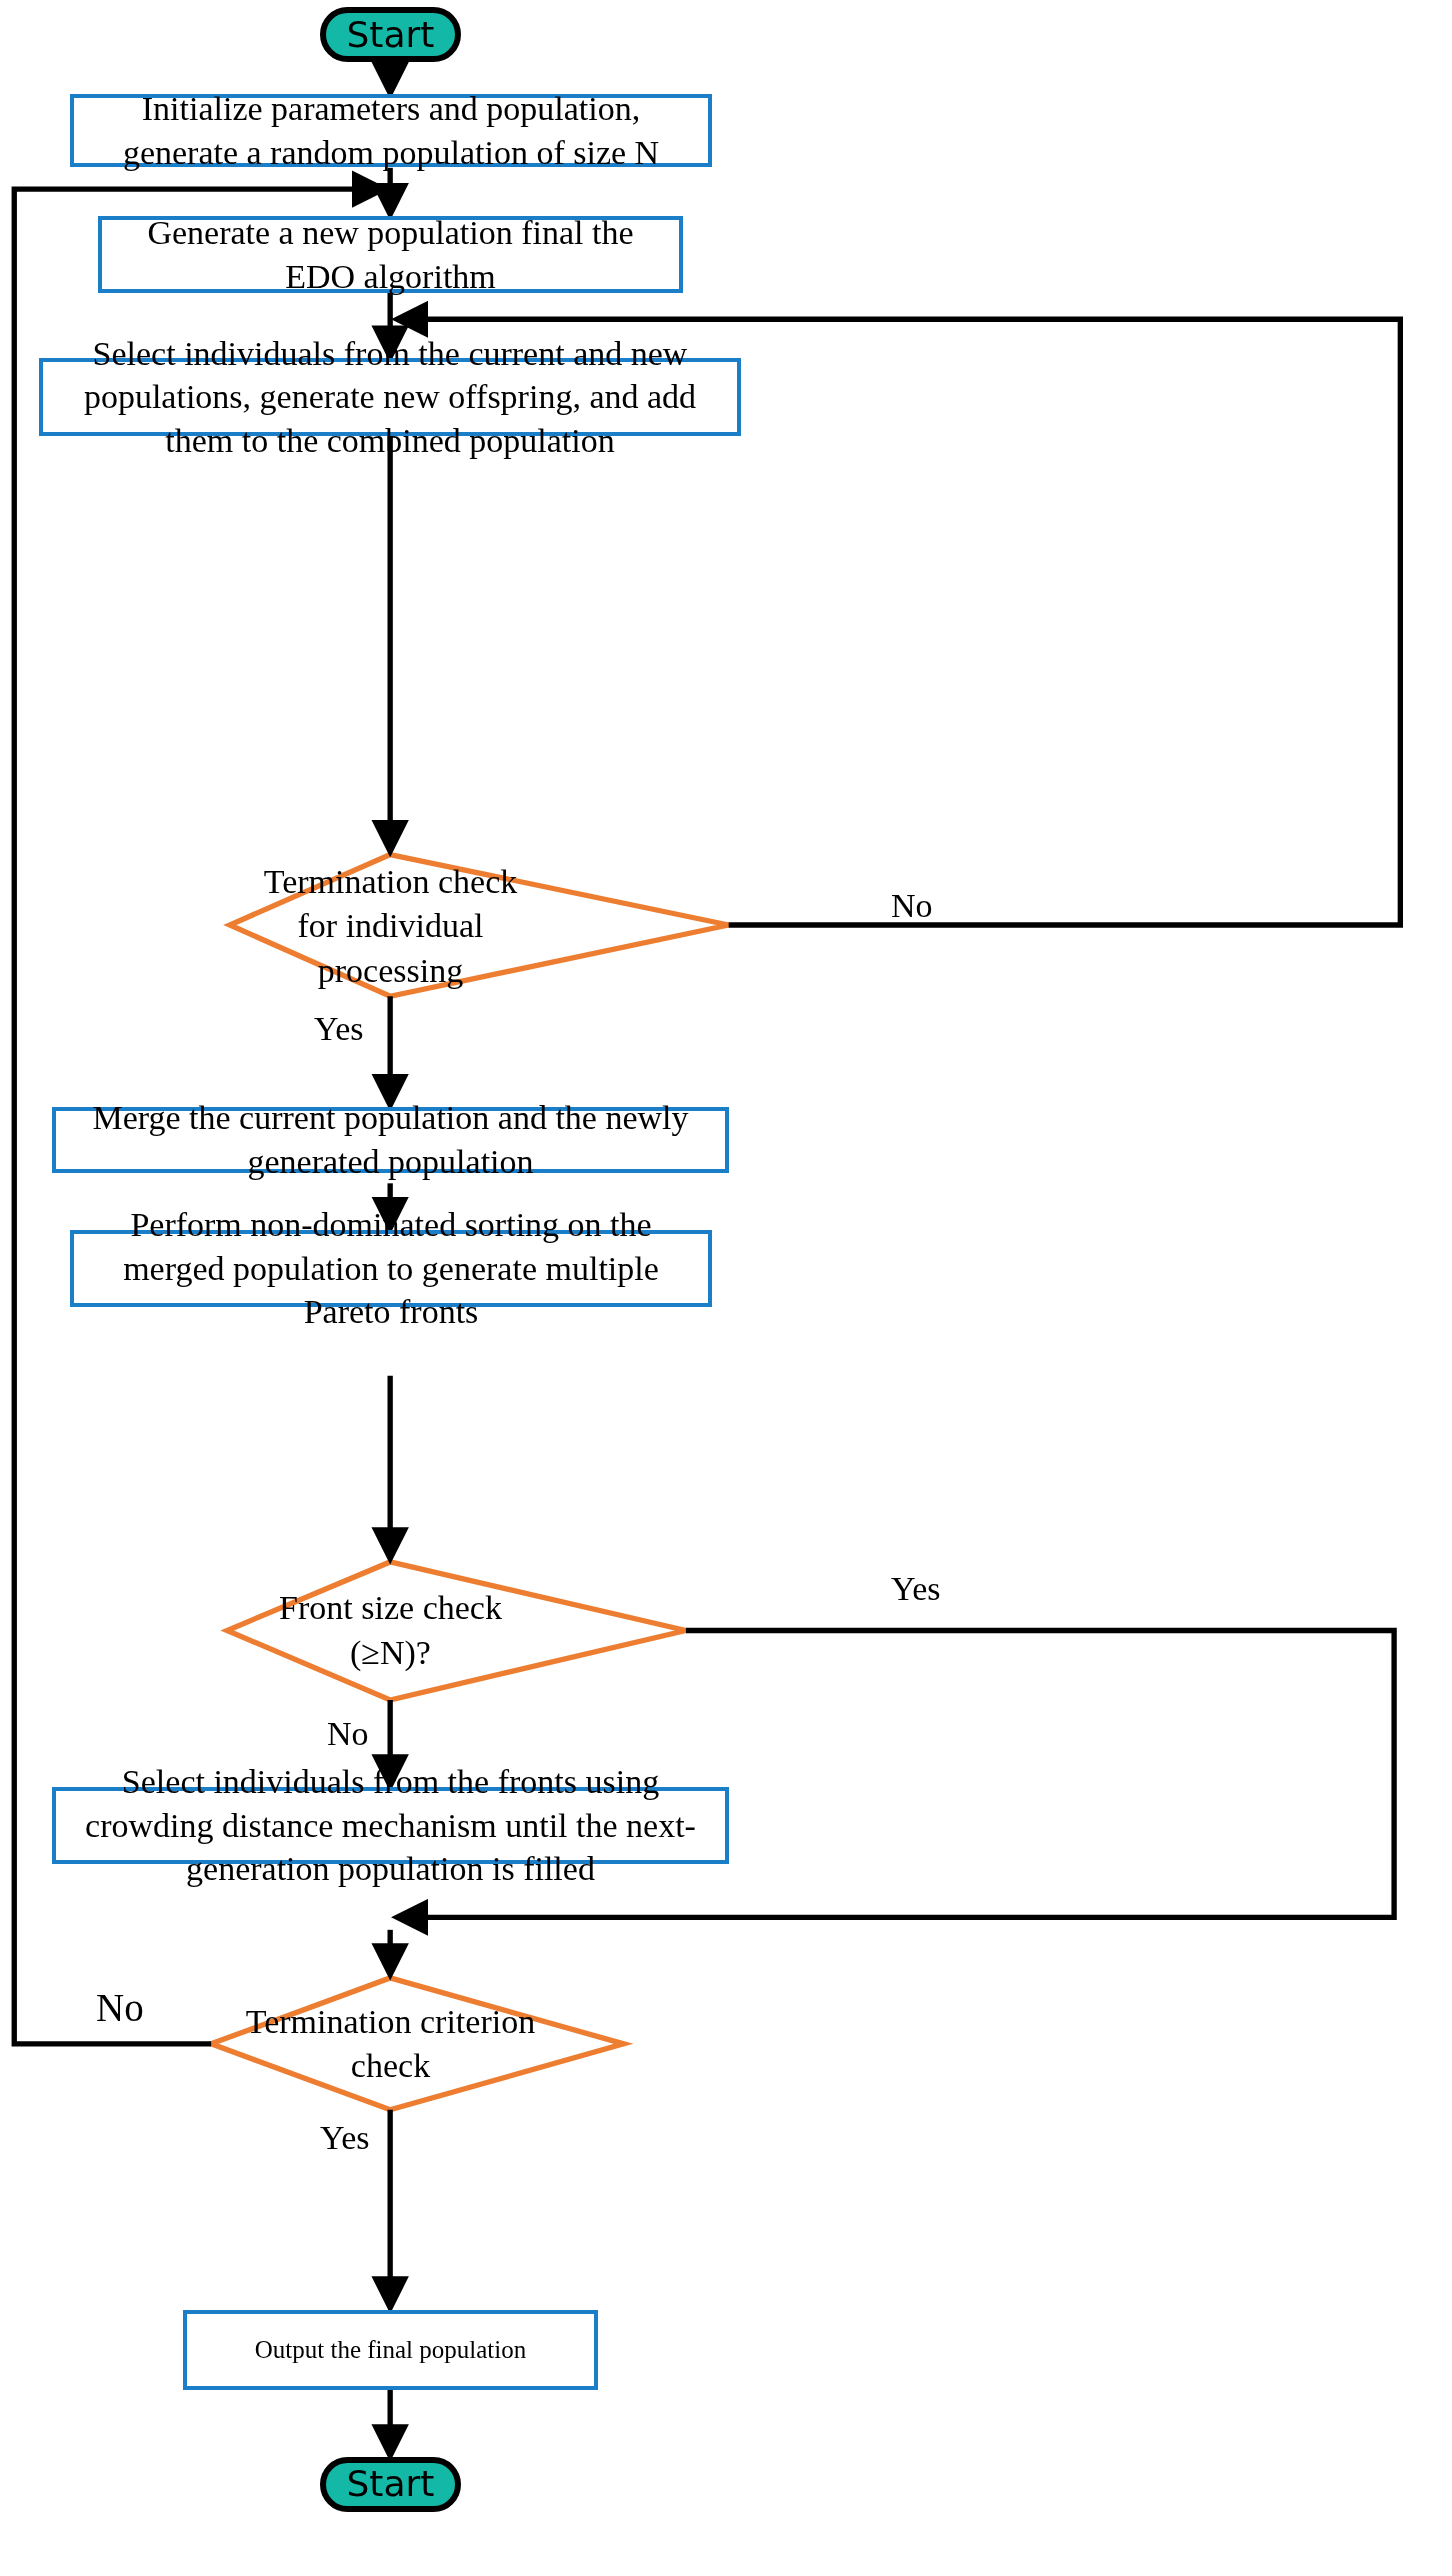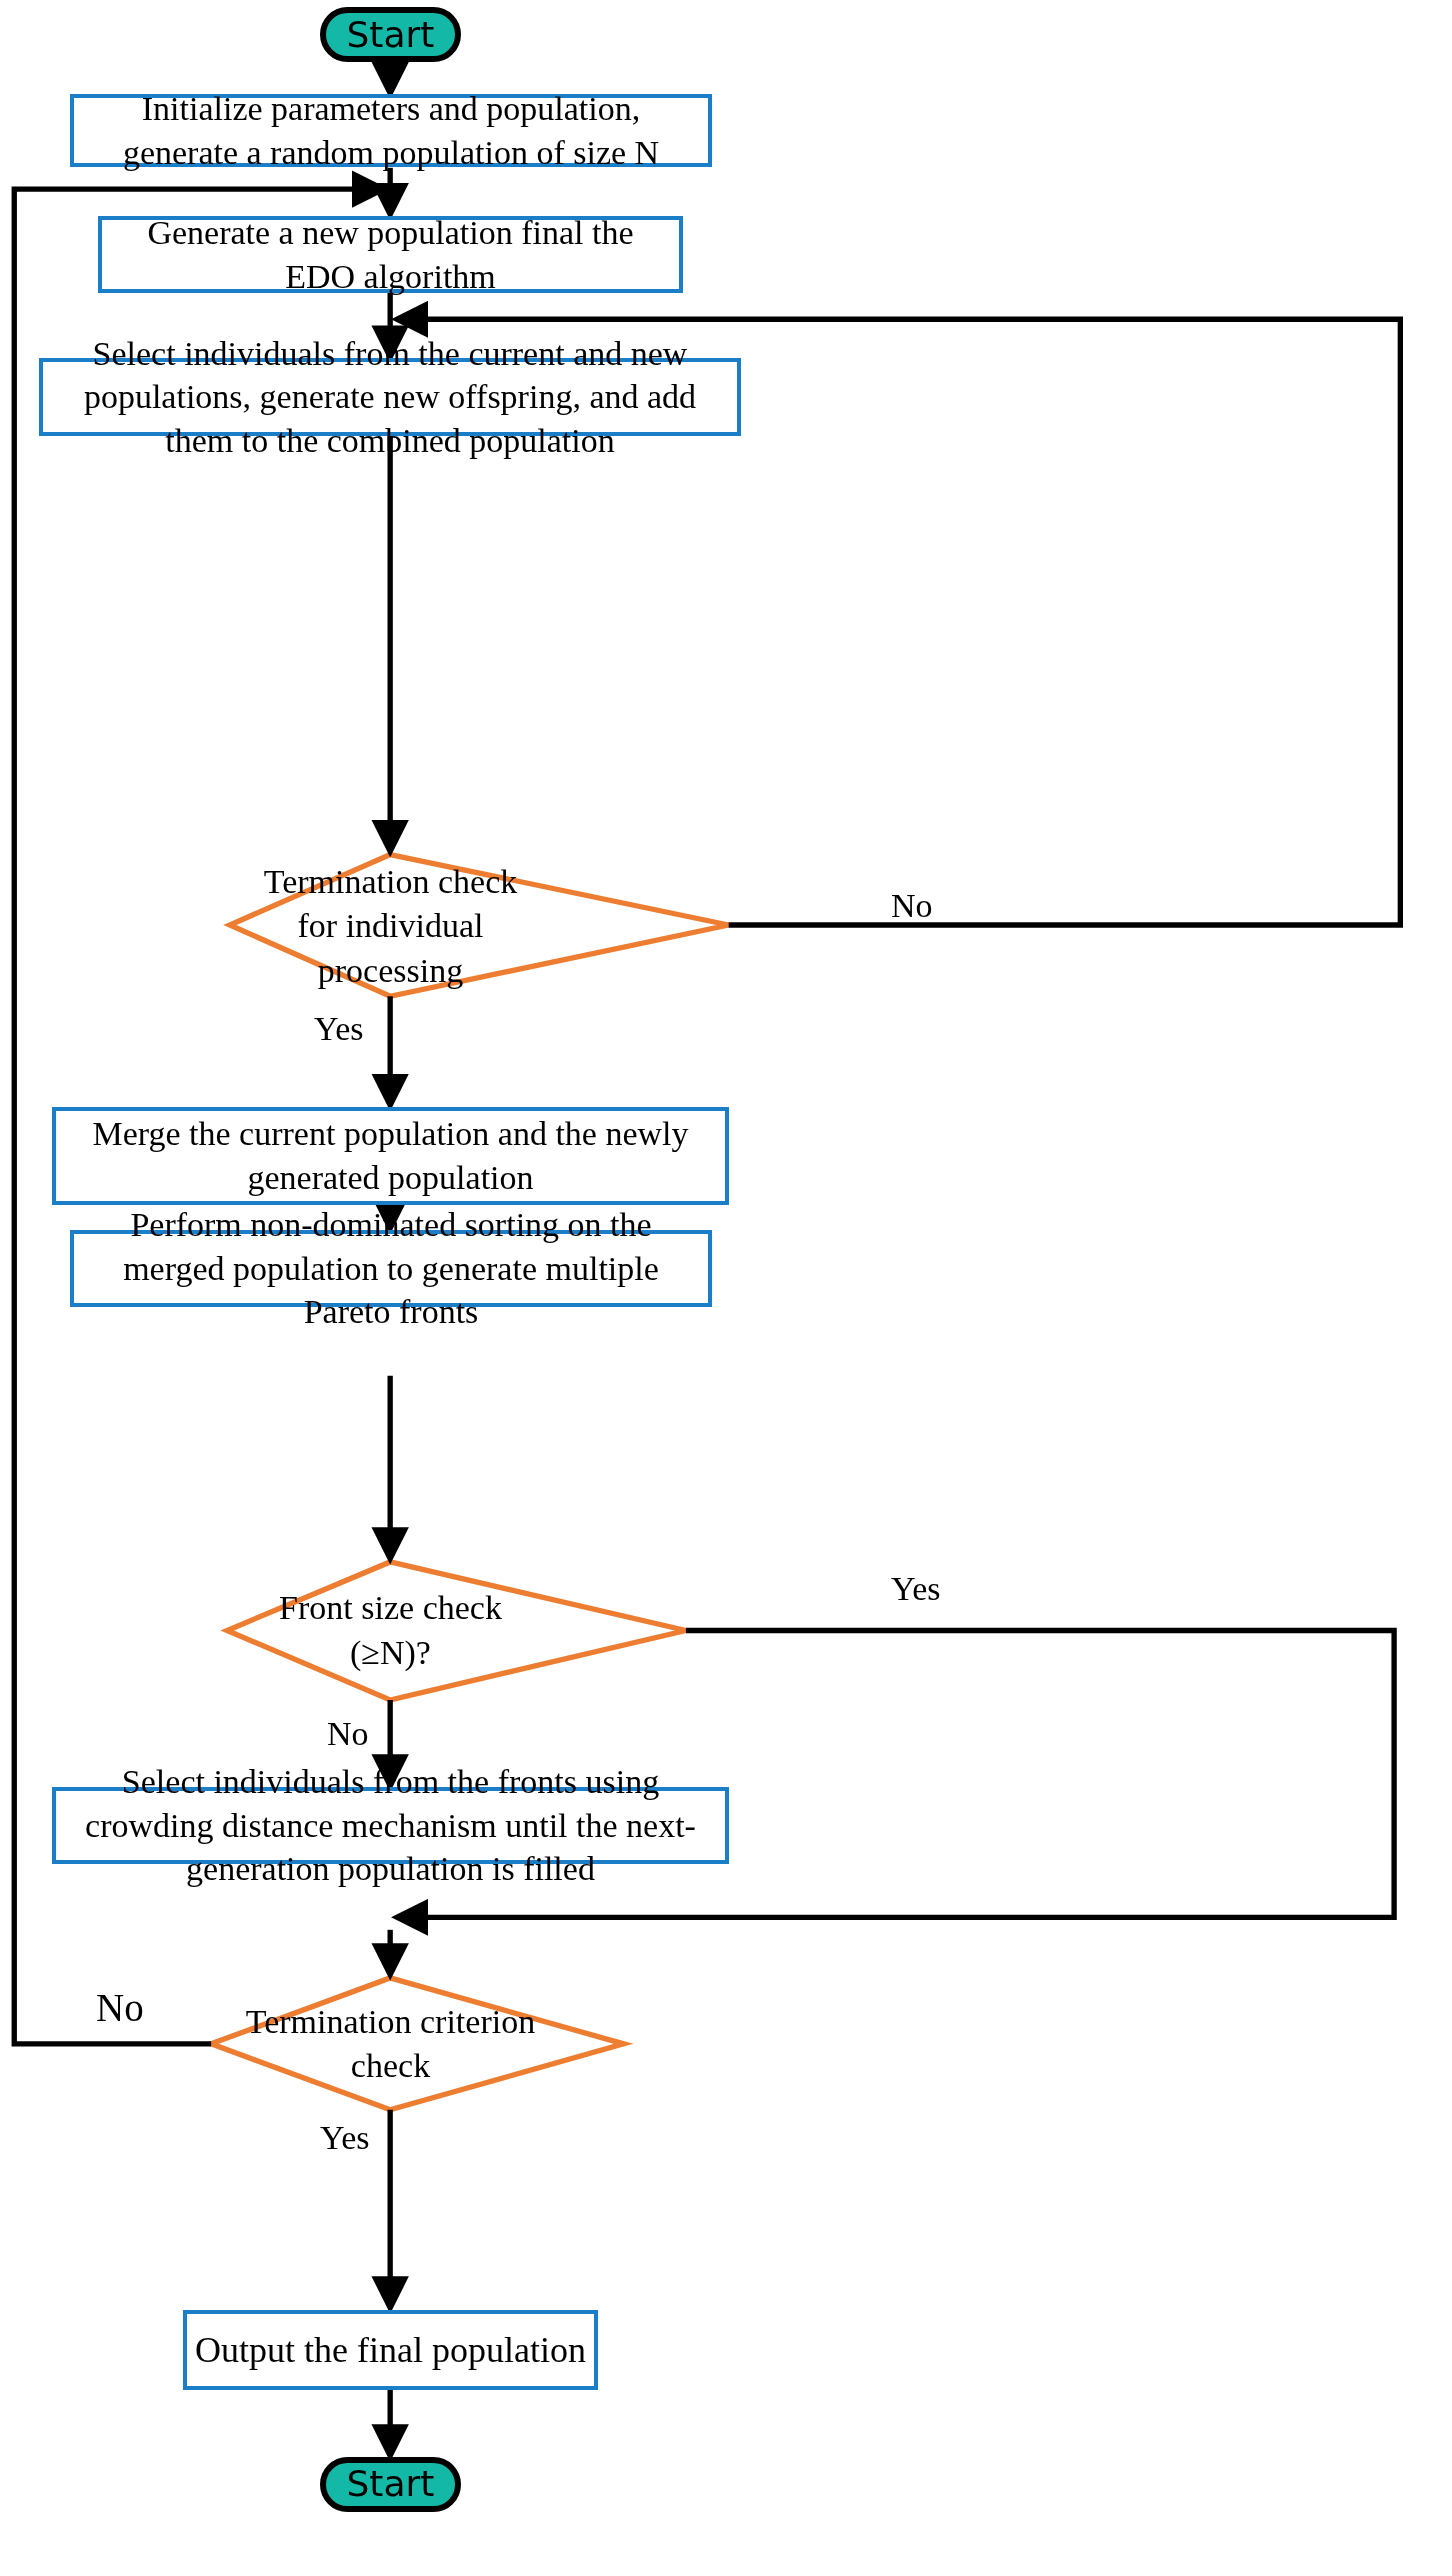--- a/index.html
+++ b/index.html
@@ -54,21 +54,21 @@
     color: #000000;
     line-height: 1.3;
     pointer-events: none;
   }
   .edge-label {
     position: absolute;
     color: #000000;
     white-space: nowrap;
   }
   .f38 { font-size: 34px; }
-  .f36 { font-size: 36px; }
+  .f36 { font-size: 25px; }
   .f40 { font-size: 36px; }
 </style>
 </head>
 <body>
 
 <div id="canvas">
 
   <svg id="edges" viewBox="0 0 1630 2891" width="1452" height="2576" xmlns="http://www.w3.org/2000/svg">
     <defs>
       <marker id="arrow" viewBox="0 0 12 12" refX="10" refY="6" markerWidth="7" markerHeight="7" orient="auto-start-reverse">
@@ -122,21 +122,21 @@
   </div>
 
   <div class="node proc f38" style="left:39px; top:358px; width:702px; height:78px; padding:4px 16px;">
     <span>Select individuals from the current and new populations, generate new offspring, and add them to the combined population</span>
   </div>
 
   <div class="decision-label f38" style="left:248px; top:882px; width:285px; height:89px;">
     <span>Termination check for individual processing</span>
   </div>
 
-  <div class="node proc f38" style="left:52px; top:1107px; width:677px; height:98px; padding:0 16px;">
+  <div class="node proc f38" style="left:52px; top:1107px; width:677px; height:66px; padding:0 16px;">
     <span>Merge the current population and the newly generated population</span>
   </div>
 
   <div class="node proc f38" style="left:70px; top:1230px; width:642px; height:77px; padding:0 19.6px;">
     <span>Perform non-dominated sorting on the merged population to generate multiple Pareto fronts</span>
   </div>
 
   <div class="decision-label f38" style="left:257px; top:1604px; width:267px; height:53px;">
     <span>Front size check (≥N)?</span>
   </div>

